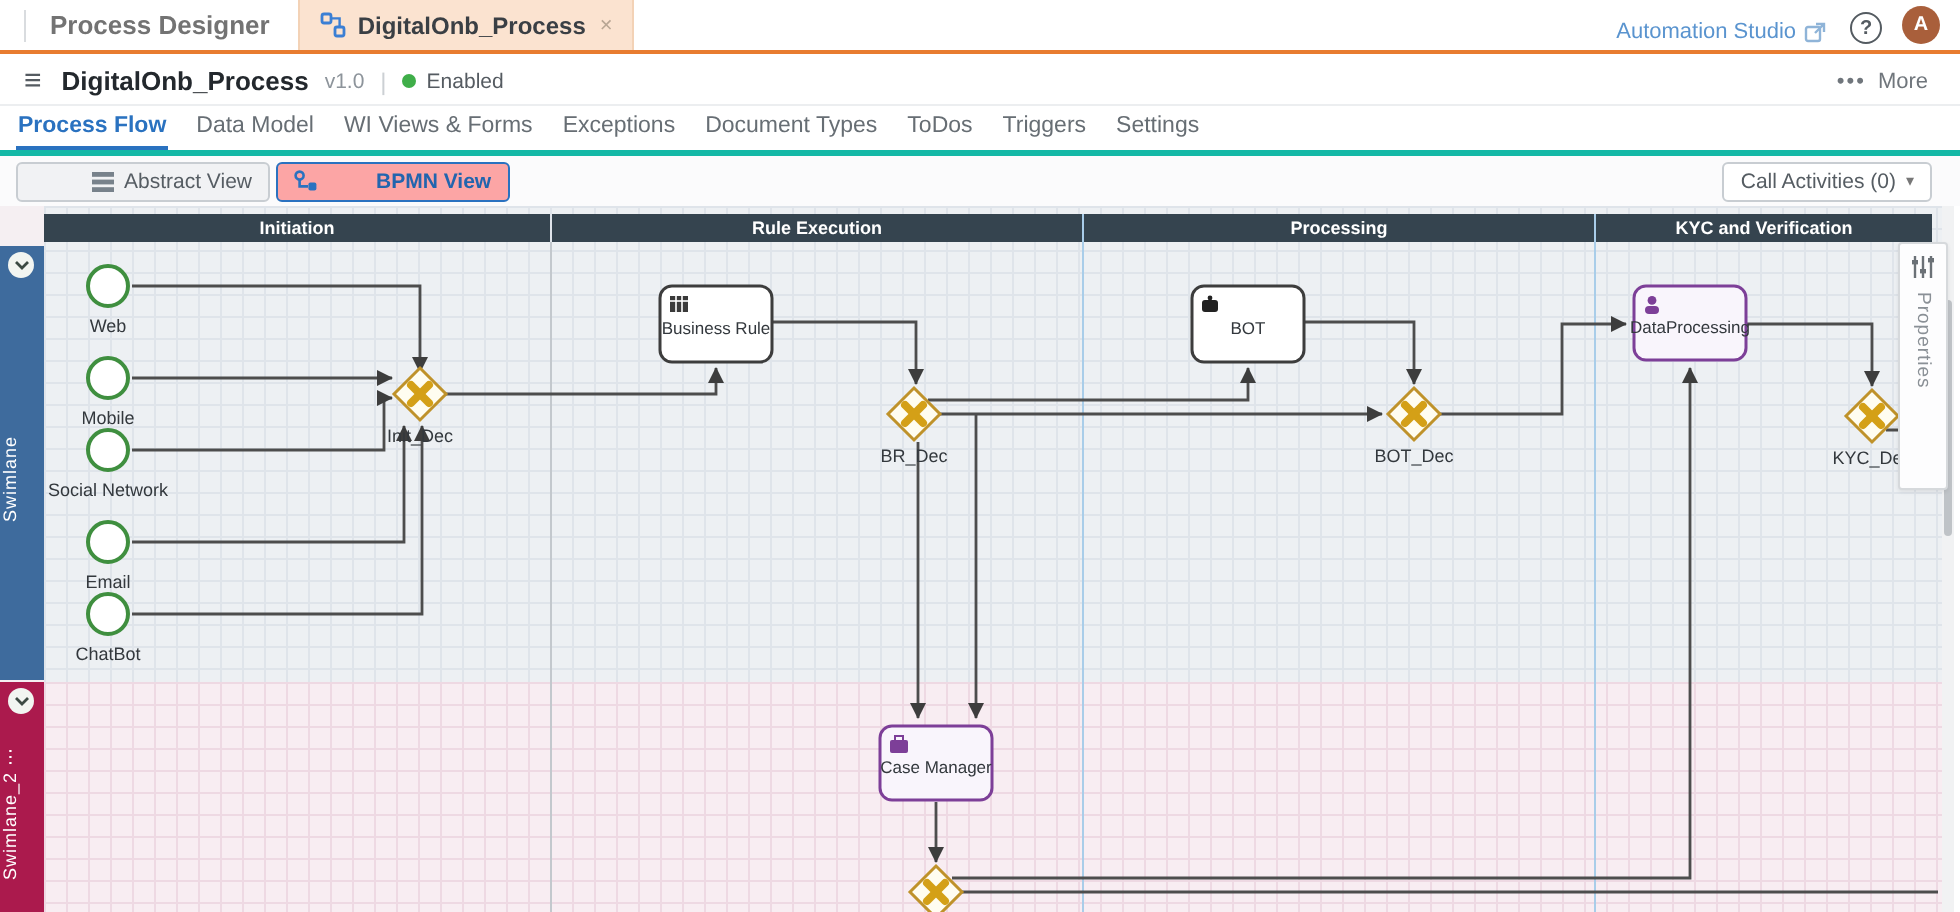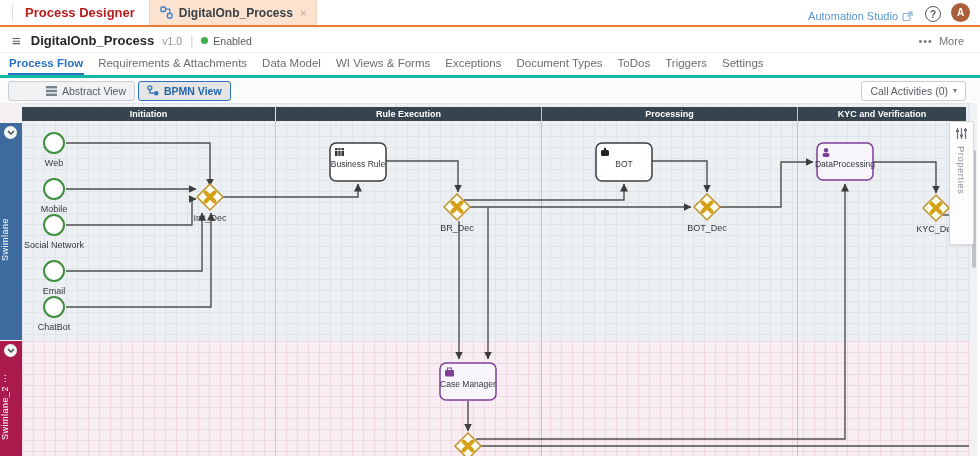--- a/index.html
+++ b/index.html
@@ -7,21 +7,21 @@
   body { font-family:"Liberation Sans", sans-serif; }
   #app { position:relative; width:980px; height:456px; overflow:hidden; background:#fff; }
 
   
   .topbar { position:absolute; left:0; top:0; width:980px; height:27px; background:#fff;
             border-bottom:2px solid #e87c30; display:flex; align-items:center; }
   .logo { display:flex; align-items:center; margin-left:12px; }
   .logo-text { font-size:14px; font-weight:bold; color:#1d2226; margin-left:4px; }
   .logo-one { font-size:11px; color:#9aa1a7; letter-spacing:1px; font-weight:normal; }
   .tb-divider { width:1px; height:16px; background:#d9dcdf; margin:0 12px; }
-  .tb-title { font-size:13px; font-weight:bold; color:#b91c1c; white-space:nowrap; }
+  .tb-title { font-size:13px; font-weight:bold; color:#737373; white-space:nowrap; }
   .proc-tab { display:flex; align-items:center; height:25px; margin-left:14px; padding:0 10px;
               background:#fbe3d0; border-left:1px solid #f3d2b6; border-right:1px solid #f3d2b6; }
   .proc-tab-label { font-size:12px; font-weight:bold; color:#3a3f44; margin:0 7px 0 6px; white-space:nowrap; }
   .proc-tab-close { font-size:11px; color:#b8a694; cursor:pointer; }
   .tb-right { margin-left:auto; display:flex; align-items:flex-end; margin-right:10px; }
   .auto-studio { font-size:11px; color:#5a94cf; white-space:nowrap; }
   .ext-icon { margin-left:4px; margin-right:12px; display:inline-flex; }
   .help-circle { width:16px; height:16px; border:1.4px solid #545b61; border-radius:50%;
                  display:flex; align-items:center; justify-content:center; font-size:10px;
                  color:#545b61; font-weight:bold; margin-right:10px; }
@@ -46,21 +46,21 @@
   .nav-item { font-size:11.5px; color:#676e74; margin-left:13px; padding:5px 1px 6px 1px; white-space:nowrap; cursor:pointer; }
   .nav-item.active { color:#2a72c0; border-bottom:2px solid #2a72c0; font-weight:bold; padding-bottom:4px; }
   .nav-item:first-child { margin-left:8px; }
 
   
   .toolbar { position:absolute; left:0; top:78px; width:980px; height:25px; background:#fbfbfc;
              display:flex; align-items:center; }
   .btn { display:flex; align-items:center; height:20px; padding:0 8px; border-radius:3px;
          font-size:10.5px; white-space:nowrap; cursor:pointer; }
   .btn-abstract { margin-left:8px; background:#f1f2f4; border:1px solid #c8cdd2; color:#565d63;padding-left:37px; }
-  .btn-bpmn { margin-left:3px; background:#e5e5e5; border:1px solid #2a72c0; color:#2265ae; font-weight:bold; }
+  .btn-bpmn { margin-left:3px; background:#fca5a5; border:1px solid #2a72c0; color:#2265ae; font-weight:bold;gap:24px; }
   .btn .bicon { margin-right:5px; display:inline-flex; }
   .btn-call { margin-left:auto; margin-right:14px; background:#fff; border:1px solid #c8cdd2; color:#565d63;justify-content:center; }
   .btn-call .caret { margin-left:5px; font-size:8px; color:#777; }
 
   
   .canvas { position:absolute; left:0; top:103px; width:980px; height:353px; }
   .grid-top { position:absolute; left:22px; top:0; width:949px; height:238px; background-color:#edf0f3;
       background-image:linear-gradient(#dfe4ea 1px, transparent 1px),linear-gradient(90deg,#dfe4ea 1px, transparent 1px);
       background-size:11px 11px; }
   .grid-bottom { position:absolute; left:22px; top:238px; width:949px; height:115px; background-color:#f8edf2;
@@ -124,21 +124,20 @@
     <span class="status-dot"></span>
     <span class="prow-status">Enabled</span>
     <span class="prow-more">
       <span class="dots">•••</span>
       <span>More</span>
     </span>
   </div>
 
   <div class="nav">
     <span class="nav-item active">Process Flow</span>
-    <span class="nav-item">Requirements &amp; Attachments</span>
     <span class="nav-item">Data Model</span>
     <span class="nav-item">WI Views &amp; Forms</span>
     <span class="nav-item">Exceptions</span>
     <span class="nav-item">Document Types</span>
     <span class="nav-item">ToDos</span>
     <span class="nav-item">Triggers</span>
     <span class="nav-item">Settings</span>
   </div>
 
   <div class="toolbar">

